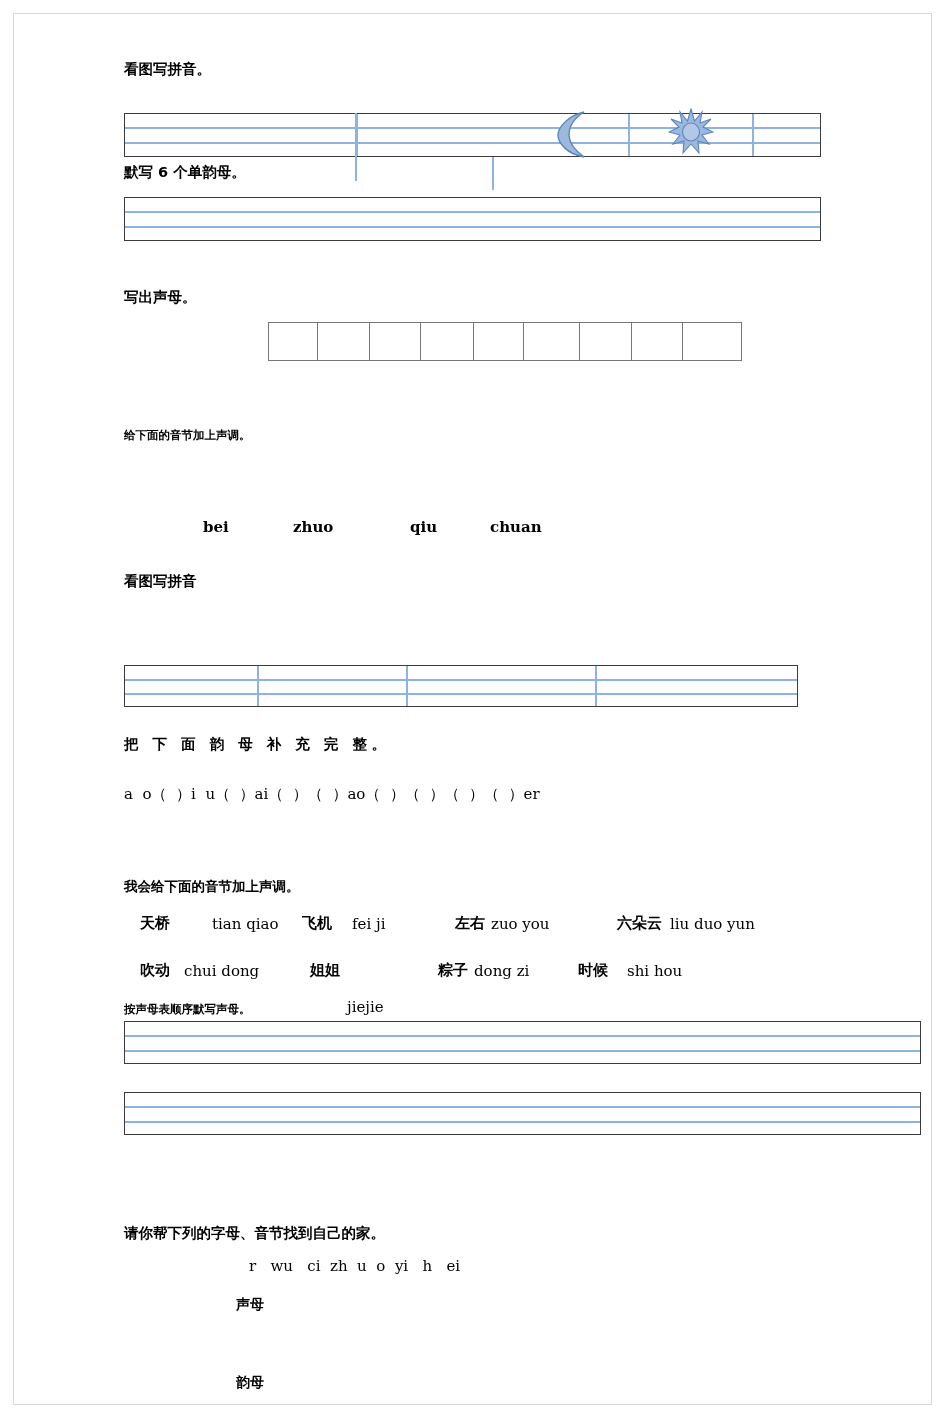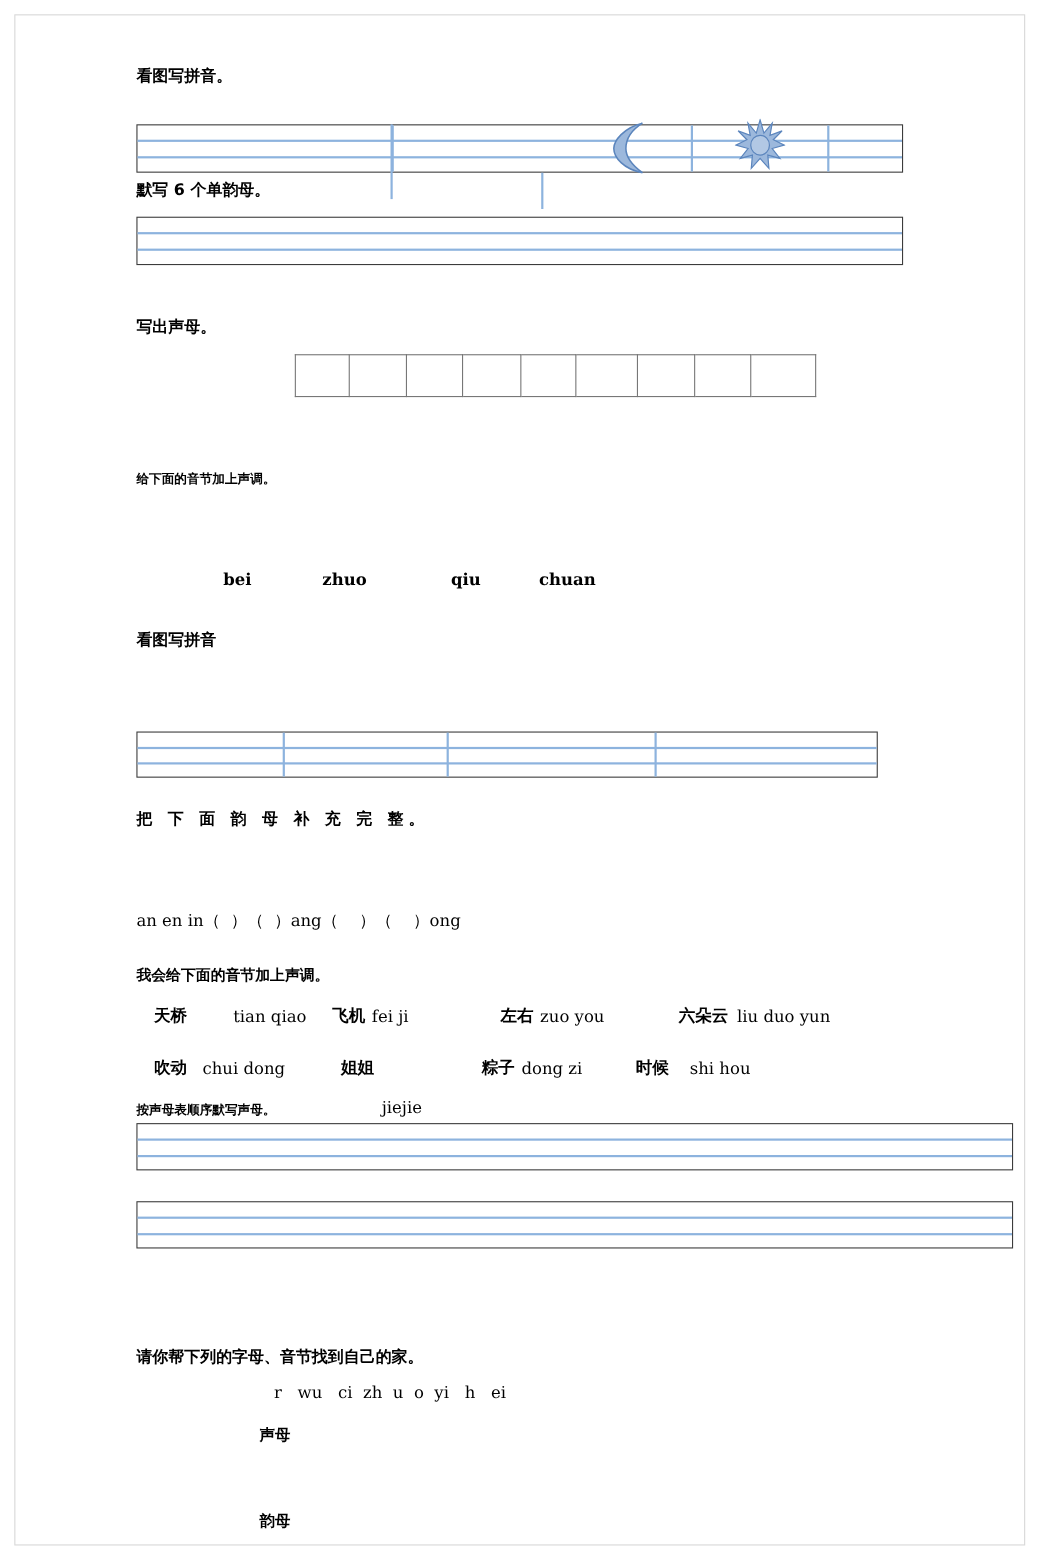--- a/index.html
+++ b/index.html
@@ -202,29 +202,29 @@
     <div class="grid" style="left:124px; top:665px; width:674px; height:42px;">
       <div class="hline" style="top:13px;"></div>
       <div class="hline" style="top:27px;"></div>
       <div class="vline" style="left:132px;"></div>
       <div class="vline" style="left:281px;"></div>
       <div class="vline" style="left:470px;"></div>
     </div>
 
     <div class="hdg hdg-lg hdg-spaced" style="left:124px; top:735px;">把 下 面 韵 母 补 充 完 整。</div>
 
-    <div class="mono" style="left:124px; top:828px; font-size:15px;">an en in（  ）（  ）ang（    ）（    ）ong</div>
+    <div class="mono" style="left:124px; top:785px; font-size:15px;">a  o（  ）i  u（  ）ai（  ）（  ）ao（  ）（  ）（  ）（  ）er</div>
 
     <div class="hdg hdg-lg" style="left:124px; top:878px; font-size:13.5px;">我会给下面的音节加上声调。</div>
 
     <div class="plainsans" style="left:140px; top:914px; font-size:15px;">天桥</div>
     <div class="mono" style="left:176px; top:915px; font-size:15px;margin-left:36px;">tian qiao</div>
 
     <div class="plainsans" style="left:302px; top:914px; font-size:15px;">飞机</div>
-    <div class="mono" style="left:338px; top:915px; font-size:15px;">fei ji</div>
+    <div class="mono" style="left:352px; top:915px; font-size:15px;">fei ji</div>
 
     <div class="plainsans" style="left:455px; top:914px; font-size:15px;">左右</div>
     <div class="mono" style="left:491px; top:915px; font-size:15px;">zuo you</div>
 
     <div class="plainsans" style="left:617px; top:914px; font-size:15px;">六朵云</div>
     <div class="mono" style="left:670px; top:915px; font-size:15px;">liu duo yun</div>
 
     <div class="plainsans" style="left:140px; top:961px; font-size:15px;">吹动</div>
     <div class="mono" style="left:184px; top:962px; font-size:15px;">chui dong</div>
 

